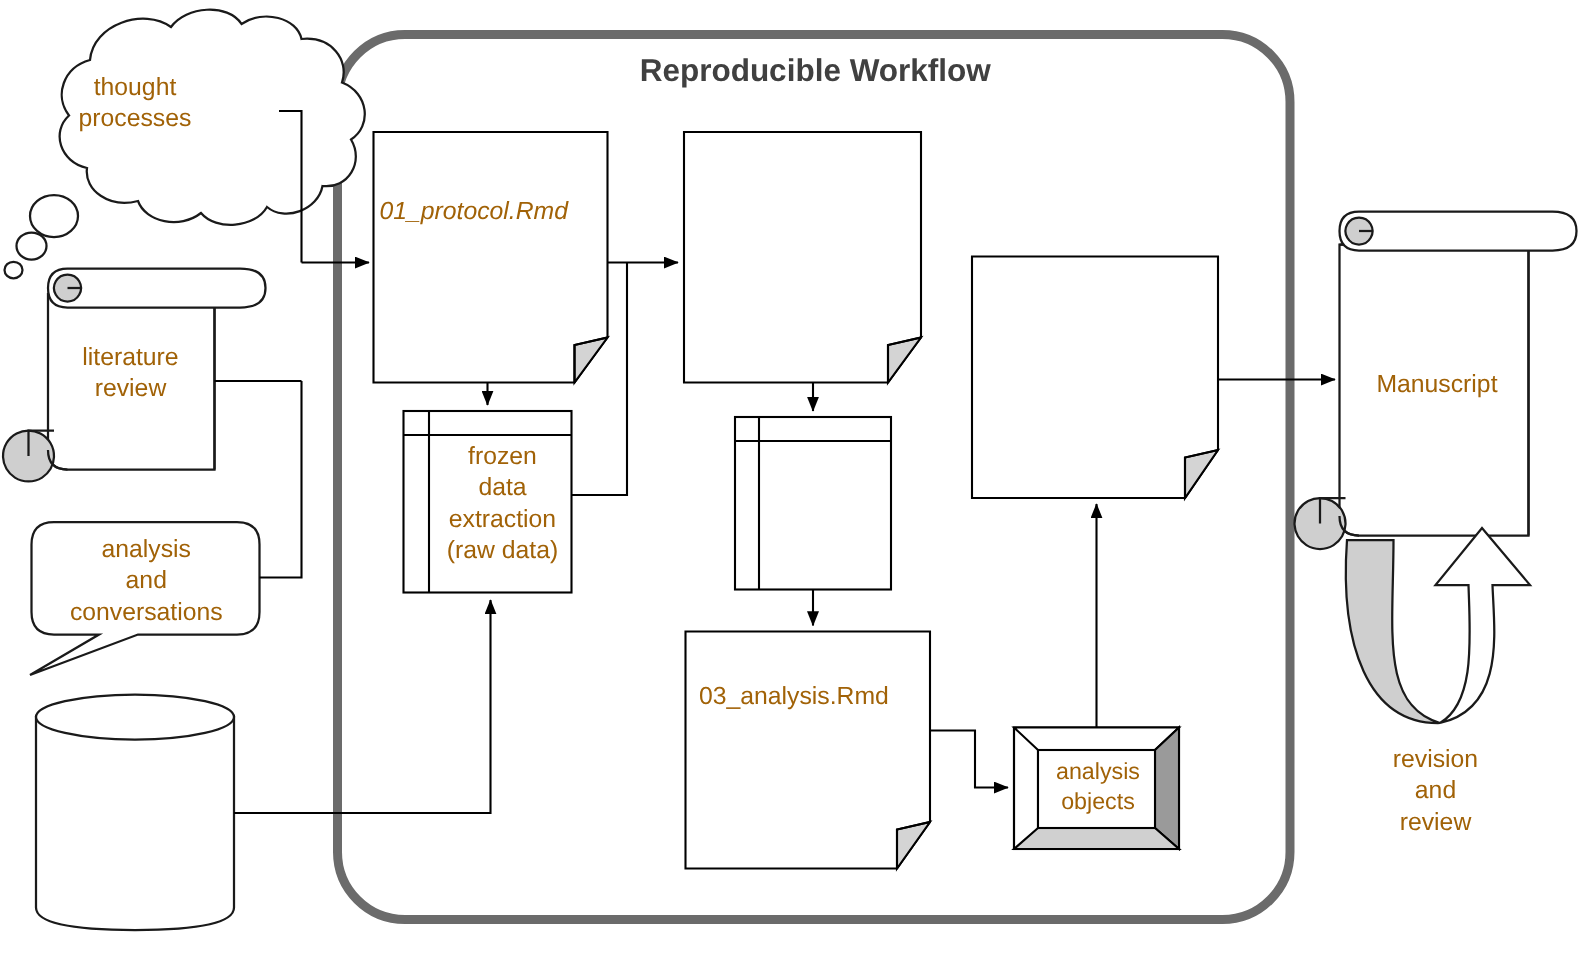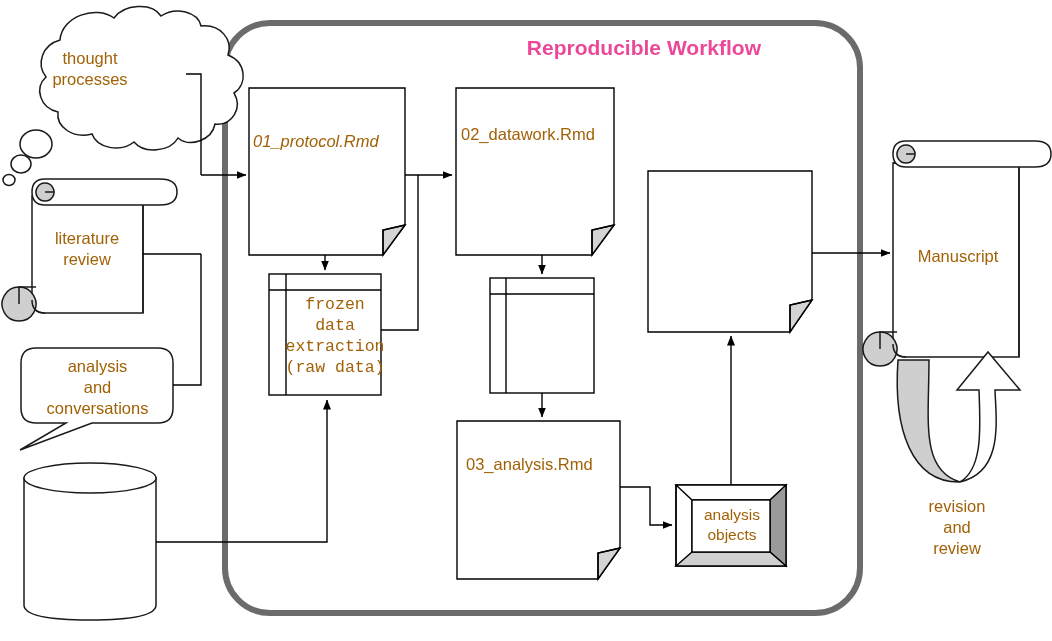--- a/index.html
+++ b/index.html
@@ -33,22 +33,22 @@
     pointer-events: none;
   }
   .lbl-left {
     text-align: left;
   }
   .title {
     position: absolute;
     font-family: "Liberation Sans", sans-serif;
     font-weight: bold;
     font-size: 21px;
-    color: #ec4899;
-    text-align: right;
+    color: #404040;
+    text-align: center;
     white-space: nowrap;
   }
 </style>
 </head>
 <body>
 
 <div id="canvas">
 
   <svg class="layer" viewBox="0 0 1052 641">
     <defs>
@@ -210,26 +210,25 @@
   <div class="lbl" style="left:27px; top:228px; width:120px;">literature
 review</div>
 
   <div class="lbl" style="left:20px; top:356px; width:155px;">analysis
 and
 conversations</div>
 
 
   <div class="lbl lbl-left" style="left:253px; top:131px; width:160px;font-style:italic;">01_protocol.Rmd</div>
 
-  <div class="lbl lbl-left" style="left:461px; top:124px; width:165px;">02_datawork.Rmd</div>
 
 
   <div class="lbl lbl-left" style="left:466px; top:454px; width:165px;">03_analysis.Rmd</div>
 
-  <div class="lbl" style="left:285px; top:294px; width:100px;font-family:Liberation Mono, monospace;">frozen
+  <div class="lbl" style="left:285px; top:294px; width:100px;">frozen
 data
 extraction
 (raw data)</div>
 
 
   <div class="lbl" style="left:687px; top:505px; width:90px; font-size:15.5px;">analysis
 objects</div>
 
   <div class="lbl" style="left:895px; top:246px; width:126px;">Manuscript</div>
 

